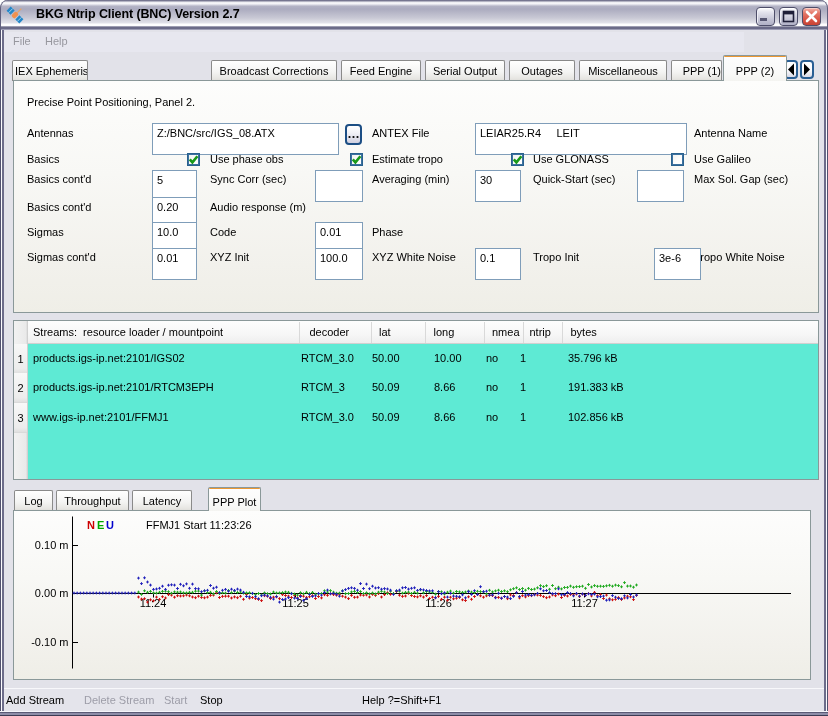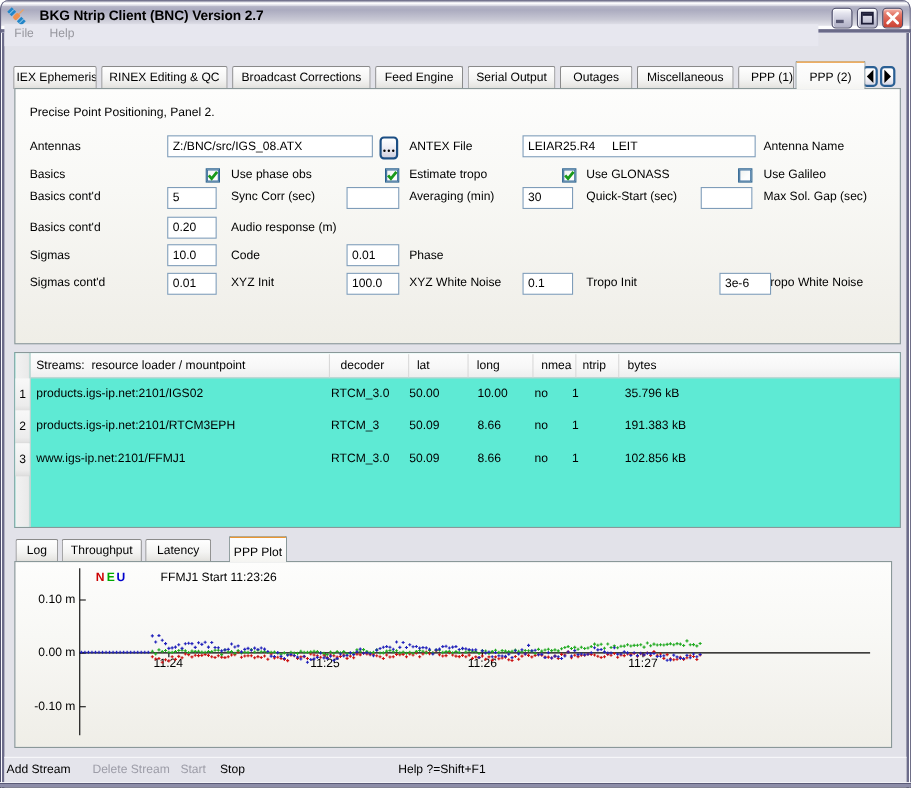--- a/index.html
+++ b/index.html
@@ -12,31 +12,31 @@
 #brd-b{left:0;bottom:0;right:0;height:5px;background:linear-gradient(0deg,#3c3c54 0 1px,#8d8da8 1px 3px,#5a5a76 3px 4px,#f5f5fa 4px 5px);}
 
 #title{left:0;top:0;width:828px;height:30px;border-radius:8px 8px 0 0;
 background:linear-gradient(180deg,#62627f 0,#8a8aa0 1px,#e0e0e8 2px,#ffffff 3px,#d8d8e2 5px,#b4b4c6 6px,#ababbf 9px,#b8b8c9 13px,#c9c9d5 18px,#e2e2ea 23px,#fdfdfe 24px,#fdfdfe 26px,#cfcfda 26px,#6a6a88 27px,#6a6a88 29px,#9c9cb4 29px,#9c9cb4 30px);
 box-shadow:inset 1px 0 0 #60607e, inset -1px 0 0 #60607e;}
 #title .txt{position:absolute;left:36px;top:7px;font-size:12.5px;font-weight:bold;letter-spacing:-0.1px;}
 .capbtn{position:absolute;top:7px;width:19px;height:19px;border-radius:4px;border:1px solid #4e4e6a;}
 .capbtn.sil{background:linear-gradient(180deg,#fdfdfe 0,#e4e4ee 4px,#c2c2d4 12px,#a9a9c0 19px);box-shadow:inset 0 1px 0 #ffffff,inset 1px 0 0 #eeeef6;}
 .capbtn.red{background:linear-gradient(180deg,#f6b4aa 0,#e4796a 5px,#d85344 12px,#c23d2e 19px);box-shadow:inset 0 1px 0 #f8cdc5;}
 
-#menubar{left:4px;top:22px;width:740px;height:20px;background:#e7e7ef;padding-left:46px;}
+#menubar{left:4px;top:32px;width:740px;height:20px;background:#e7e7ef;padding-left:46px;}
 #menubar span{position:absolute;top:3px;color:#97979e;}
 
 .tab{position:absolute;border:1px solid #8a8a8a;border-bottom:none;border-radius:2px 2px 0 0;
 background:linear-gradient(180deg,#ffffff 0,#f4f4f3 55%,#e8e7e4 85%,#dddcd8 100%);text-align:center;color:#000;white-space:nowrap;overflow:hidden;}
 .tab.sel{border-color:#8a9899;background:linear-gradient(180deg,#fdfdfd 0,#f9f9f8 70%,#f4f4f1 100%);z-index:5;}
 .tab.sel:before{content:"";position:absolute;left:-1px;top:-1px;right:-1px;height:2px;border-radius:2px 2px 0 0;background:linear-gradient(180deg,#f6a93f 0,#e8912e 100%);}
 
 .pane{position:absolute;border:1px solid #8a9899;background:linear-gradient(180deg,#fdfdfc 0,#f8f8f5 40%,#f2f1ec 80%,#efeee7 100%);}
 .lbl{position:absolute;white-space:pre;}
-.fld{position:absolute;height:20px;border:1px solid #7f9db9;background:#ffffff;line-height:18px;padding-left:4px;white-space:pre;}
+.fld{position:absolute;height:32px;border:1px solid #7f9db9;background:#ffffff;line-height:18px;padding-left:4px;white-space:pre;}
 .cb{position:absolute;width:13px;height:13px;border:1px solid #29618e;box-shadow:inset 0 0 0 1px #3c71a0;background:linear-gradient(135deg,#eef0ee 0,#fdfdfd 60%);}
 
 #tbl{left:13px;top:320px;width:806px;height:160px;border:1px solid #8a9899;background:#5eead4;}
 .hsep{position:absolute;top:1px;height:21px;width:1px;background:#d9d9d9;}
 .hlbl{position:absolute;top:5px;color:#000;}
 #thead{position:absolute;left:14px;top:0;right:0;height:23px;background:linear-gradient(180deg,#fdfdfd 0,#f7f7f7 60%,#eeeeee 100%);border-bottom:1px solid #d0d0d0;}
 #vhead{position:absolute;left:0;top:0;width:14px;bottom:0;background:linear-gradient(90deg,#f2f2f2 0,#eaeaea 90%,#dcdcdc 100%);border-right:1px solid #d0d0d0;}
 .vnum{position:absolute;left:0;width:13px;text-align:center;border-bottom:1px solid #dadada;background:linear-gradient(180deg,#f8f8f8 0,#ececec 85%,#e0e0e0 100%);}
 .cell{position:absolute;white-space:pre;}
 
@@ -72,21 +72,20 @@
         </svg></div>
 <div class="capbtn red" style="left:802px"><svg width="17" height="17" viewBox="0 0 17 17">
           <path d="M4 4 L13 13 M13 4 L4 13" stroke="#ffffff" stroke-width="2.6" stroke-linecap="round"></path>
         </svg></div>
 </div>
 <div id="menubar" class="abs">
       <span style="left:9px">File</span>
       <span style="left:41px">Help</span>
     </div>
 <div class="tab" style="left:12px;top:60px;width:76px;height:21px;line-height:21px;text-align:left;padding-left:2px;">IEX Ephemeris</div>
-<div class="tab" style="left:92px;top:60px;width:115px;height:21px;line-height:21px;">RINEX Editing &amp; QC</div>
 <div class="tab" style="left:211px;top:60px;width:126px;height:21px;line-height:21px;">Broadcast Corrections</div>
 <div class="tab" style="left:341px;top:60px;width:80px;height:21px;line-height:21px;">Feed Engine</div>
 <div class="tab" style="left:425px;top:60px;width:80px;height:21px;line-height:21px;">Serial Output</div>
 <div class="tab" style="left:509px;top:60px;width:66px;height:21px;line-height:21px;">Outages</div>
 <div class="tab" style="left:579px;top:60px;width:88px;height:21px;line-height:21px;">Miscellaneous</div>
 <div class="tab" style="left:671px;top:60px;width:51px;height:21px;line-height:21px;text-align:right;">PPP (1)</div>
 <div class="tab sel" style="left:723px;top:55px;width:64px;height:26px;line-height:31px;">PPP (2)</div>
 <div class="smallbtn abs" style="left:784px;top:60px"><svg width="10" height="15" viewBox="0 0 10 15">
         <path d="M8 1.5 L2 7.5 L8 13.5 Z" fill="#000"></path>
       </svg></div>

